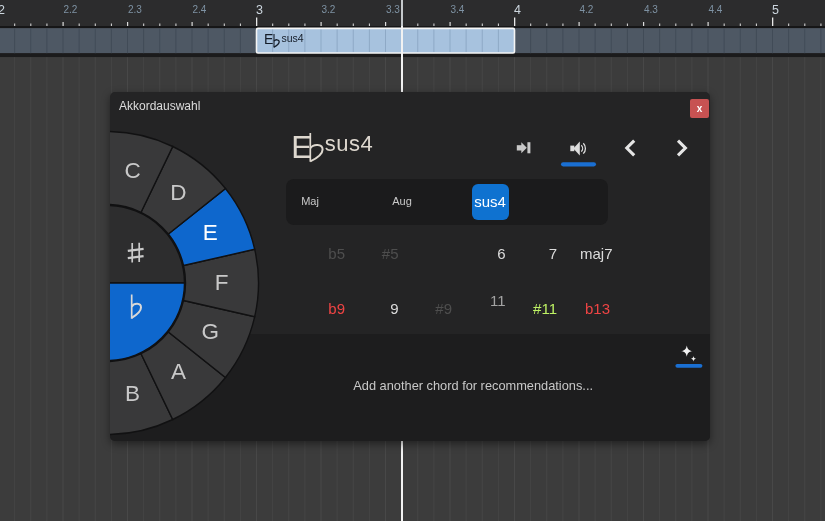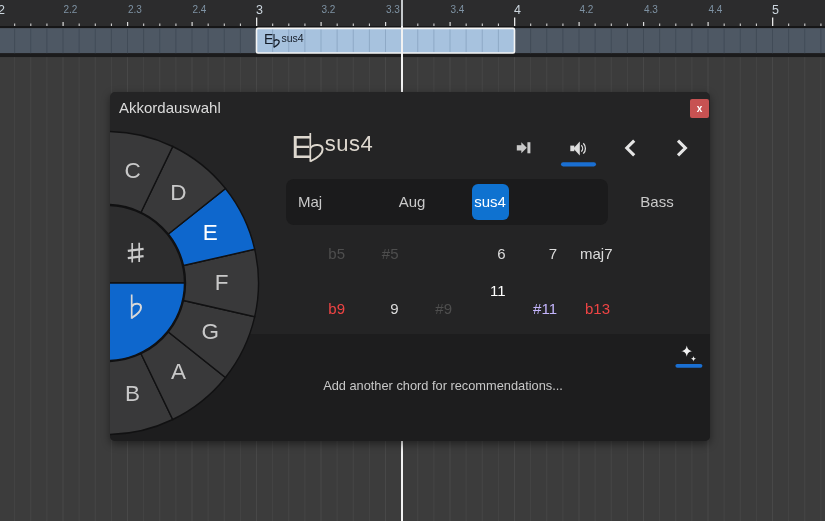--- a/index.html
+++ b/index.html
@@ -2,21 +2,21 @@
 <html><head><meta charset="utf-8"><style>
 * { margin:0; padding:0; box-sizing:border-box; }
 html,body { width:825px; height:521px; background:#3c3c3c; overflow:hidden;
   font-family:"Liberation Sans", sans-serif; }
 #stage { position:relative; width:825px; height:521px; }
 #playhead { position:absolute; left:401.3px; top:0; width:1.6px; height:521px; background:#f2f2f2; }
 #playhead i { position:absolute; left:0; top:0; width:1.6px; height:26px; background:#c4c8cb; }
 #dlg { position:absolute; left:110px; top:92px; width:600px; height:349px; background:#242425;
   border-radius:5px; overflow:hidden; box-shadow:0 3px 8px rgba(0,0,0,0.45); }
 .r1 { position:absolute; top:87px; width:60px; height:45.5px; line-height:45.5px; text-align:center;
-  color:#c9c9c9; font-size:15px; }
+  color:#c9c9c9; font-size:11px; }
 .tn { position:absolute; width:70px; height:20px; line-height:20px; text-align:right; font-size:15px; }
 </style></head>
 <body>
 <div id="stage">
 <svg width="825" height="521" style="position:absolute;left:0;top:0" font-family="'Liberation Sans', sans-serif">
       <rect x="0" y="0" width="825" height="26" fill="#2c2c2d"></rect>
 <rect x="0" y="26" width="825" height="2.2" fill="#161617"></rect>
 <rect x="0" y="28.2" width="825" height="25" fill="#4e5864"></rect>
 <rect x="0" y="53.2" width="825" height="4" fill="#1b1b1c"></rect>
 <rect x="0" y="57.2" width="825" height="464" fill="#3c3c3c"></rect>
@@ -239,47 +239,46 @@
 <path d="M 132.2 242.6 V 262" stroke-width="1.7"></path>
 <path d="M 139.2 242.2 V 261.6" stroke-width="1.7"></path>
 <path d="M 127.8 250.4 L 143.6 248.4" stroke-width="2.4"></path>
 <path d="M 127.8 257.6 L 143.6 255.6" stroke-width="2.4"></path>
 </g>
 <g stroke="#d8d8d8" fill="none">
 <path d="M 131.7 294 V 318.3" stroke-width="1.7"></path>
 <path d="M 131.7 306.2 C 134.2 302.2 141 302.4 141 306.9 C 141 310.3 136.6 314.3 131.7 317.3" stroke-width="2"></path>
 </g>
 </svg>
-<div style="position:absolute;left:9px;top:7px;color:#dcdcdc;font-size:15px">Akkordauswahl</div>
+<div style="position:absolute;left:9px;top:7px;color:#dcdcdc;font-size:12px">Akkordauswahl</div>
 <div style="position:absolute;left:580px;top:7px;width:19px;height:19px;background:#c75252;border-radius:2px;color:#fff;font-size:10px;font-weight:bold;text-align:center;line-height:19px">x</div>
 <div style="position:absolute;left:181.3px;top:40px;color:#ded8cf;font-size:31px;line-height:1">E</div>
 <svg width="18" height="31" viewBox="0 0 18 31" style="position:absolute;left:198px;top:41px">
         <g stroke="#ded8cf" fill="none">
           <path d="M 2.3 0 V 28.8" stroke-width="1.7"></path>
           <path d="M 2.3 15.2 C 5.2 10.6 14.6 10.6 14.6 16.4 C 14.6 20.8 8.8 25.2 2.3 28.4" stroke-width="2"></path>
         </g>
       </svg>
 <div style="position:absolute;left:214.8px;top:40.9px;color:#ded8cf;font-size:22px;line-height:1;letter-spacing:0.45px">sus4</div>
 <div style="position:absolute;left:176px;top:87px;width:322px;height:45.5px;background:#1b1b1c;border-radius:8px"></div>
 <div class="r1" style="left:170px">Maj</div>
-      <div class="r1" style="left:272px">Aug</div>
-      <div class="r1" style="left:507px;width:80px">Bass</div>
+      <div class="r1" style="left:262px">Aug</div>
       <div style="position:absolute;left:361.5px;top:91.5px;width:37px;height:36px;background:#0f72d0;border-radius:6px;color:#fff;font-size:15px;line-height:36px;text-align:center">sus4</div>
 <div class="tn" style="left:165px;top:152px;color:#4e4e4e">b5</div>
       <div class="tn" style="left:218.5px;top:152px;color:#4e4e4e">#5</div>
       <div class="tn" style="left:325.5px;top:152px;color:#dcdcdc">6</div>
       <div class="tn" style="left:377px;top:152px;color:#dcdcdc">7</div>
       <div class="tn" style="left:432.5px;top:152px;color:#dcdcdc">maj7</div>
       <div class="tn" style="left:165px;top:207px;color:#ef4444">b9</div>
       <div class="tn" style="left:218.5px;top:207px;color:#dcdcdc">9</div>
       <div class="tn" style="left:272px;top:207px;color:#4e4e4e">#9</div>
-      <div class="tn" style="left:325.5px;top:189px;color:#ffffff">11</div>
-      <div class="tn" style="left:377px;top:207px;color:#c4b5fd">#11</div>
+      <div class="tn" style="left:325.5px;top:199px;color:#a3a3a3">11</div>
+      <div class="tn" style="left:377px;top:207px;color:#bef264">#11</div>
       <div class="tn" style="left:430px;top:207px;color:#ef4444">b13</div>
-<div style="position:absolute;left:183px;top:286px;width:300px;text-align:center;color:#c8c8c8;font-size:12.8px">Add another chord for recommendations...</div>
+<div style="position:absolute;left:183px;top:286px;width:300px;text-align:right;color:#c8c8c8;font-size:12.8px">Add another chord for recommendations...</div>
 <svg width="600" height="349" viewBox="110 92 600 349" style="position:absolute;left:0;top:0">
 <g fill="#c8c8c8">
 <rect x="516.8" y="145.2" width="5.5" height="5.3"></rect>
 <path d="M 521.3 142.3 L 526.8 147.8 L 521.3 153.3 Z"></path>
 <rect x="527.4" y="142.2" width="3" height="11.1"></rect>
 </g>
 <g fill="#dddddd">
 <rect x="570.3" y="145.6" width="4" height="5.6"></rect>
 <path d="M 573.3 148.4 L 579.8 141.4 L 579.8 155.4 Z"></path>
 </g>

